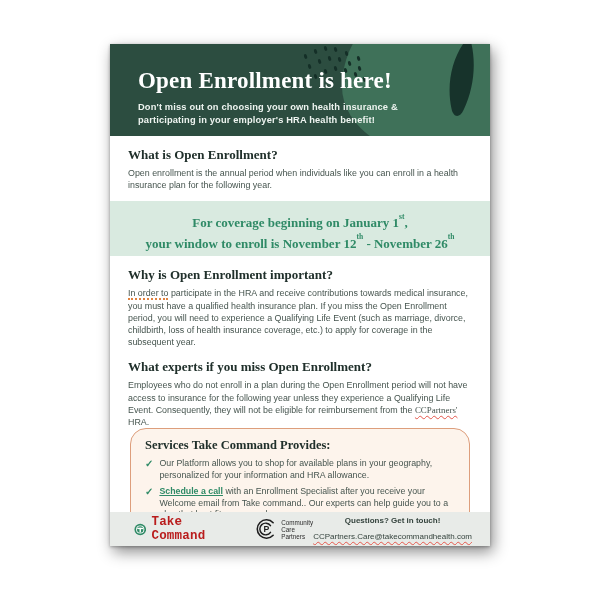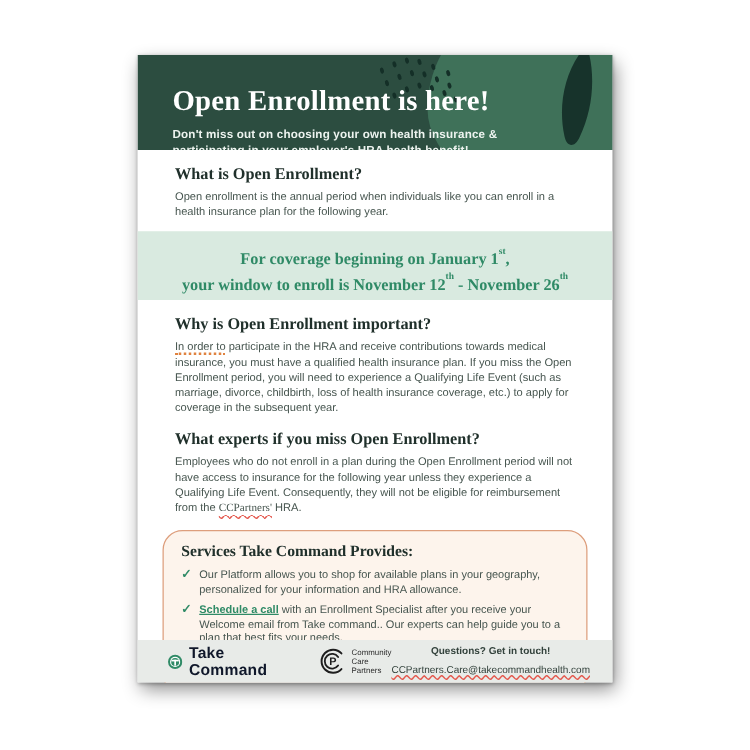--- a/index.html
+++ b/index.html
@@ -11,21 +11,21 @@
     width: 380px; height: 502px;
     margin: 44px auto 0;
     background: #ffffff;
     box-shadow: 3px 6px 14px rgba(0,0,0,.45), 0 1px 3px rgba(0,0,0,.3);
     overflow: hidden;
   }
 
   
   .hdr {
     position: relative;
-    height: 76px;
+    height: 92px;
     background: #2c4d40;
     overflow: hidden;
     padding: 24px 28px 0;
   }
   .blob {
     position: absolute; top: -48px; right: -42px;
     width: 190px; height: 165px;
     background: #3f7159;
     border-radius: 48% 52% 42% 58% / 55% 48% 52% 45%;
   }
@@ -37,21 +37,21 @@
     font-family: "Liberation Serif", "DejaVu Serif", serif;
     font-size: 23px; font-weight: 700; color: #ffffff; letter-spacing: .2px;
   }
   .hdr .sub {
     position: relative; z-index: 2;
     margin-top: 7px; max-width: 282px;
     font-size: 9.3px; line-height: 13px; color: #eef4f0; font-weight: 600; letter-spacing: .15px;
   }
 
   
-  .sec { padding: 0 30px; }
+  .sec { padding: 0 18px; }
   .sec h2 {
     margin-top: 11px;
     font-family: "Liberation Serif", "DejaVu Serif", serif;
     font-size: 13px; font-weight: 700; color: #20302b;
   }
   .sec p { margin-top: 4px; font-size: 8.9px; line-height: 12.2px; color: #46554f; }
 
   .dotted { border-bottom: 2px dotted #e0823f; }
   .squiggle { text-decoration: underline wavy #e4574c 1px; text-underline-offset: 2px; font-family: Liberation Serif, serif; }
 
@@ -61,21 +61,21 @@
     background: #d9eae0; padding-top: 10px; text-align: center;
   }
   .band-line {
     font-family: "Liberation Serif", "DejaVu Serif", serif;
     font-size: 13px; font-weight: 700; color: #2f8a66; line-height: 17px; text-align: center;
   }
   sup { font-size: .58em; position: relative; top: -.45em; }
 
   
   .svc {
-    margin: 12px 20px 0;
+    margin: 0 20px 0;
     background: #fdf4ec;
     border: 1.5px solid #dd9e7c;
     border-radius: 16px;
     padding: 8px 14px 9px;
   }
   .svc h2 {
     font-family: "Liberation Serif", "DejaVu Serif", serif;
     font-size: 12.5px; font-weight: 700; color: #20302b; margin: 1px 0 3px;
   }
   .svc-item { display: flex; gap: 6px; margin-top: 5px; }
@@ -86,22 +86,22 @@
   
   footer {
     position: absolute; bottom: 0; left: 0;
     width: 100%; height: 34px;
     background: #e8ebe8;
     display: flex; align-items: center;
     padding: 0 18px 0 24px;
   }
   .brand { display: flex; align-items: center; gap: 5px; }
   .brand span {
-    font-family: Liberation Sans, sans-serif;
-    font-size: 12.5px; font-weight: 700; color: #0f172a; letter-spacing: .2px;
+    font-family: Liberation Mono, monospace;
+    font-size: 12.5px; font-weight: 700; color: #b91c1c; letter-spacing: .2px;
   }
   .ccp { display: flex; align-items: center; gap: 4px; margin-left: 36px; }
   .ccp-txt { display: flex; flex-direction: column; }
   .ccp-txt span { font-size: 6.3px; line-height: 7px; color: #2c2c2c; }
   .contact { margin-left: auto; text-align: center; }
   .contact .q { font-size: 8px; font-weight: 700; color: #33423c; }
   .contact .email {
     display: inline-block; margin-top: 1px;
     font-size: 8px; color: #33423c; cursor: pointer;
     text-decoration: underline wavy #e4574c 1px; text-underline-offset: 2px;

